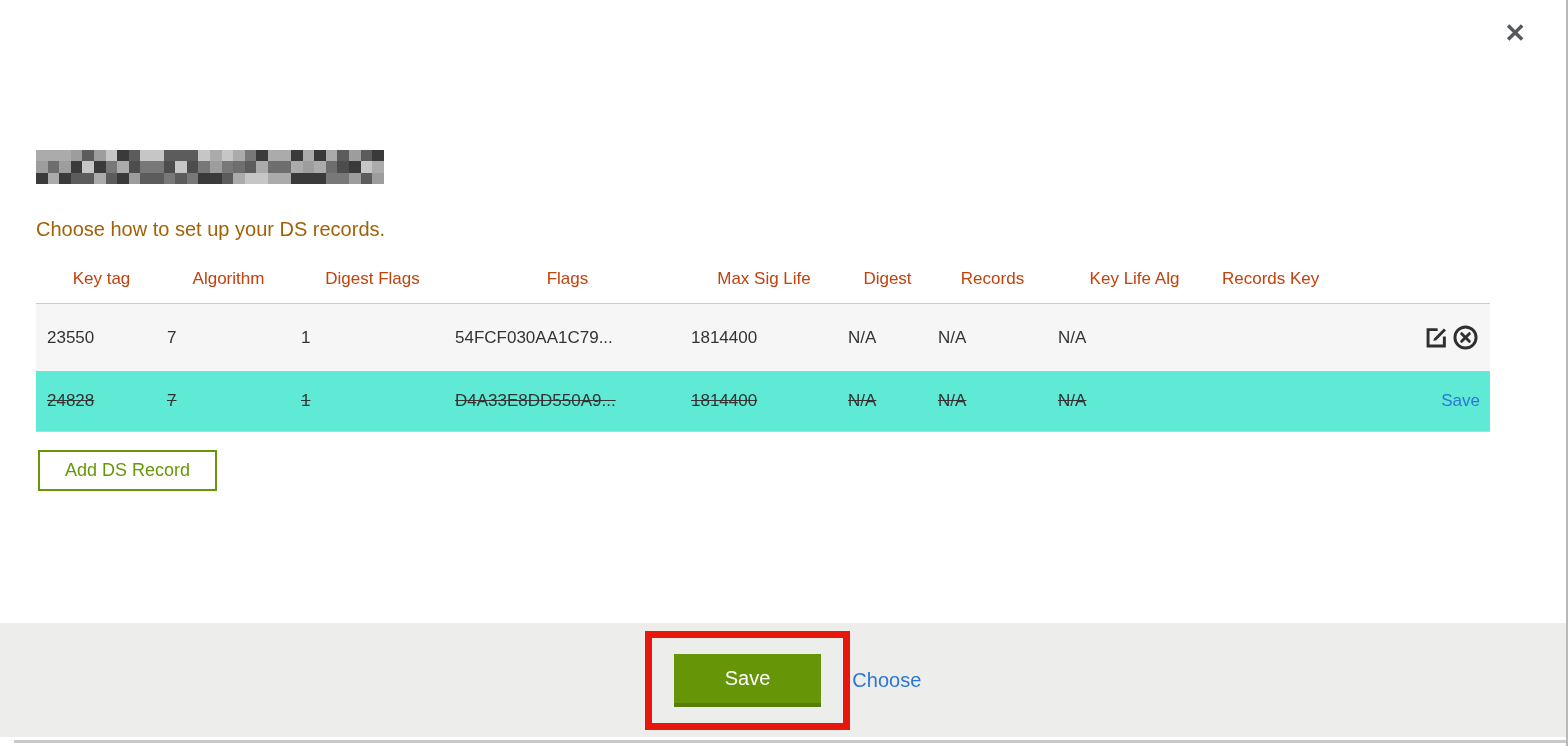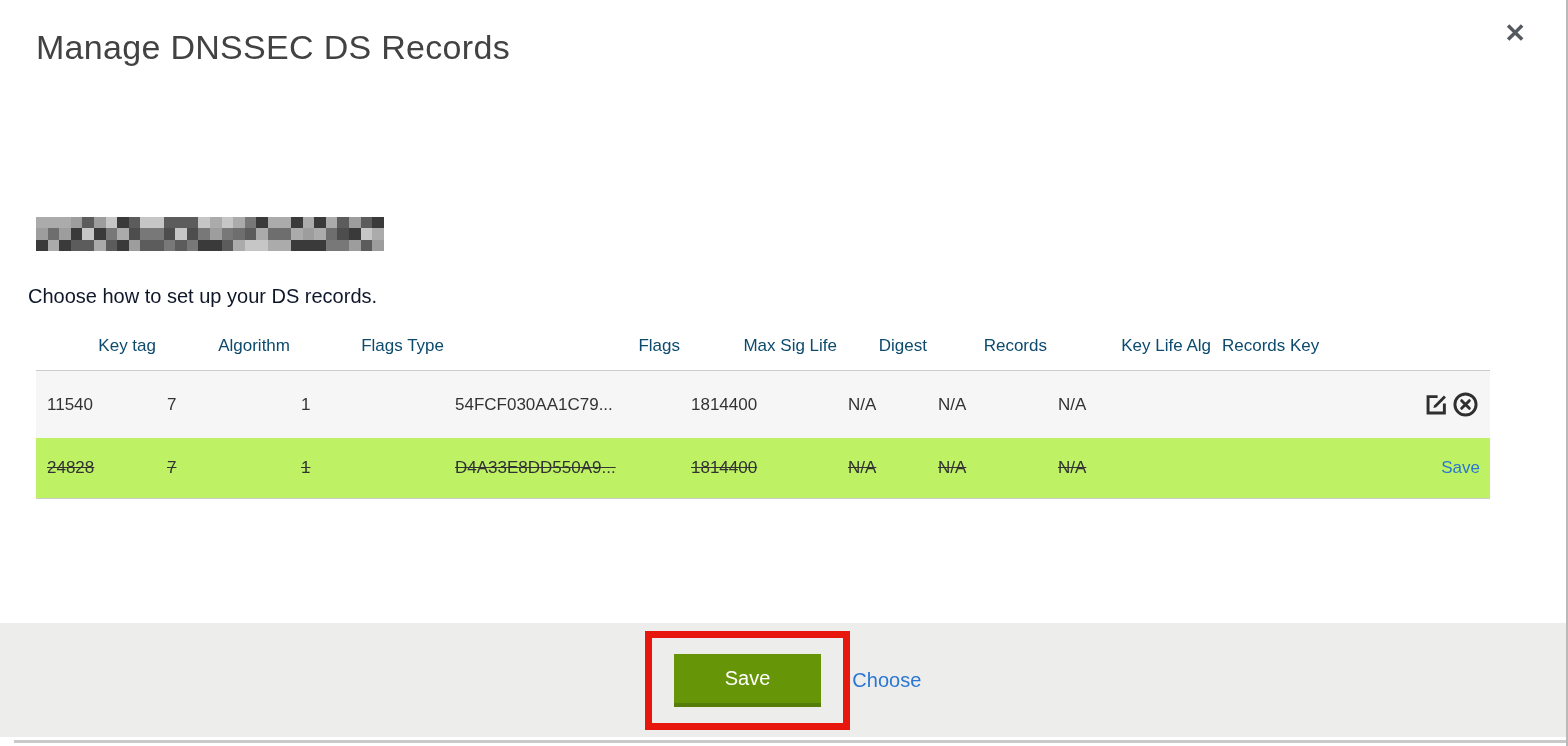--- a/index.html
+++ b/index.html
@@ -15,35 +15,35 @@
   .close-btn {
     position:absolute; top:20px; right:40px; font-size:26px; line-height:1;
     color:#54595f; font-weight:700; cursor:pointer; background:none; border:none;
     font-family:inherit;
   }
   .redacted {
     margin:150px 0 0 36px; width:349px;
     display:grid; grid-template-columns:repeat(30, 11.6px); grid-auto-rows:11.4px;
   }
   .redacted span { display:block; width:100%; height:100%; }
-  .instruction { margin:34px 0 0 28px; font-size:20px; color:#0f172a; }
+  .instruction { margin:34px 0 0 36px; font-size:20px; color:#a16207; }
   table.ds-table {
     border-collapse:collapse; table-layout:fixed;
     margin:16px 0 0 36px; width:1454px;
   }
   .ds-table th {
-    text-align:right; font-size:17px; font-weight:400; color:#0c4a6e;
+    text-align:center; font-size:17px; font-weight:400; color:#c2410c;
     padding:12px 0 14px 11px; border-bottom:1px solid #ccc; white-space:nowrap;
   }
   .ds-table td {
     font-size:17px; color:#333; padding:20px 0 20px 11px;
     white-space:nowrap; overflow:hidden;
   }
   tr.row-active td { background:#f6f6f6; }
-  tr.row-deleted td { background:#bef264; border-bottom:1px solid #ccc; }
+  tr.row-deleted td { background:#5eead4; border-bottom:1px solid #ccc; }
   tr.row-deleted .cell-text { text-decoration:line-through; }
   td.actions { text-align:right; padding-right:10px; }
   .icon-btn { background:none; border:none; cursor:pointer; padding:0 1px; vertical-align:middle; }
   .icon-btn svg { display:inline-block; vertical-align:middle; }
   .undo-link { color:#2a77d4; font-size:17px; text-decoration:none; cursor:pointer; }
   .add-btn {
     margin:18px 0 0 38px; display:inline-block; background:#fff;
     border:2px solid #699607; color:#699607; font-size:18px;
     padding:8px 25px; cursor:pointer; font-family:inherit;
   }
@@ -65,21 +65,20 @@
   }
   .bottom-line {
     position:absolute; left:14px; right:0; top:740px; height:3px; background:#c9c9c9;
   }
 </style>
 </head>
 <body>
 
 <div class="page">
 
-  <h1 class="title">Manage DNSSEC DS Records</h1>
 
   <button class="close-btn">✕</button>
 
   <div class="redacted">
       <span style="background: rgb(171, 171, 171);"></span>
       <span style="background: rgb(171, 171, 171);"></span>
       <span style="background: rgb(171, 171, 171);"></span>
       <span style="background: rgb(157, 157, 157);"></span>
       <span style="background: rgb(92, 92, 92);"></span>
       <span style="background: rgb(157, 157, 157);"></span>
@@ -181,33 +180,33 @@
         <col style="width:90px">
       <col style="width:120px">
         <col style="width:164px">
         <col style="width:108px">
       <col style="width:171px">
     </colgroup>
     <thead>
       <tr>
         <th>Key tag</th>
         <th>Algorithm</th>
-        <th>Flags Type</th>
+        <th>Digest Flags</th>
         <th>Flags</th>
         <th>Max Sig Life</th>
         <th>Digest</th>
         <th>Records</th>
         <th>Key Life Alg</th>
         <th>Records Key</th>
         <th></th>
       </tr>
     </thead>
     <tbody>
       <tr class="row-active">
-        <td><span class="cell-text">11540</span></td>
+        <td><span class="cell-text">23550</span></td>
         <td><span class="cell-text">7</span></td>
         <td><span class="cell-text">1</span></td>
         <td><span class="cell-text">54FCF030AA1C79...</span></td>
         <td><span class="cell-text">1814400</span></td>
         <td><span class="cell-text">N/A</span></td>
         <td><span class="cell-text">N/A</span></td>
         <td><span class="cell-text">N/A</span></td>
         <td><span class="cell-text"></span></td>
         <td class="actions">
           <button class="icon-btn">
@@ -237,20 +236,21 @@
         <td><span class="cell-text">N/A</span></td>
         <td><span class="cell-text">N/A</span></td>
         <td><span class="cell-text"></span></td>
         <td class="actions">
           <a class="undo-link">Save</a>
         </td>
       </tr>
     </tbody>
   </table>
 
+  <button class="add-btn">Add DS Record</button>
 
   <div class="footer">
     <div class="annotation">
       <button class="save-btn">Save</button>
     </div>
     <a class="cancel-link">Choose</a>
   </div>
 
   <div class="bottom-line"></div>
 

